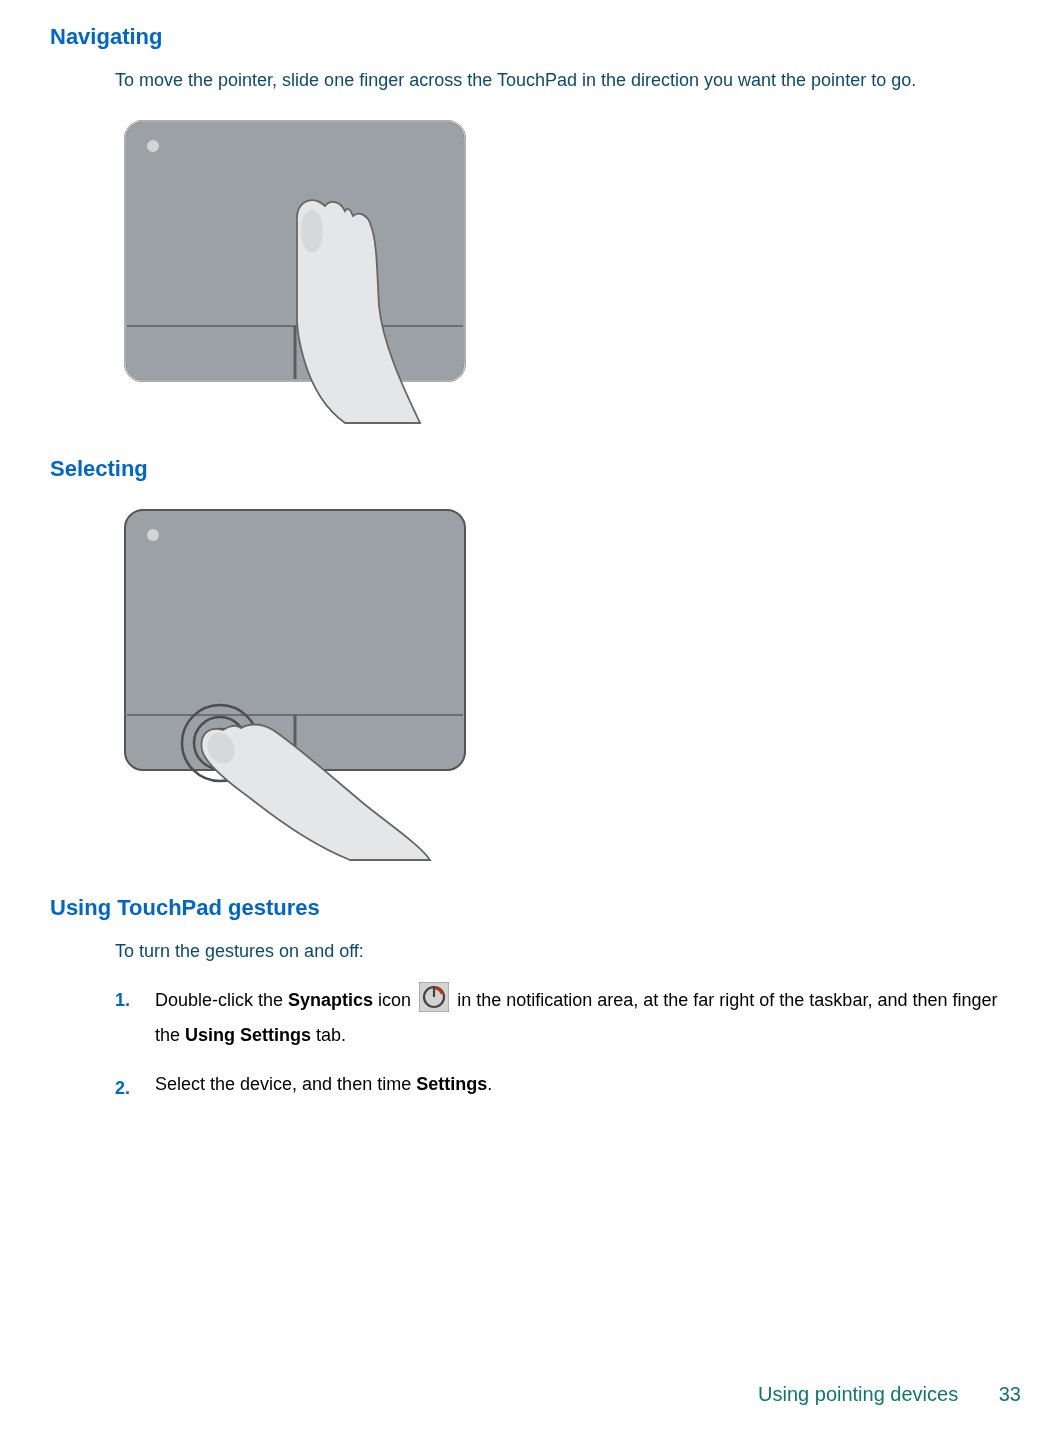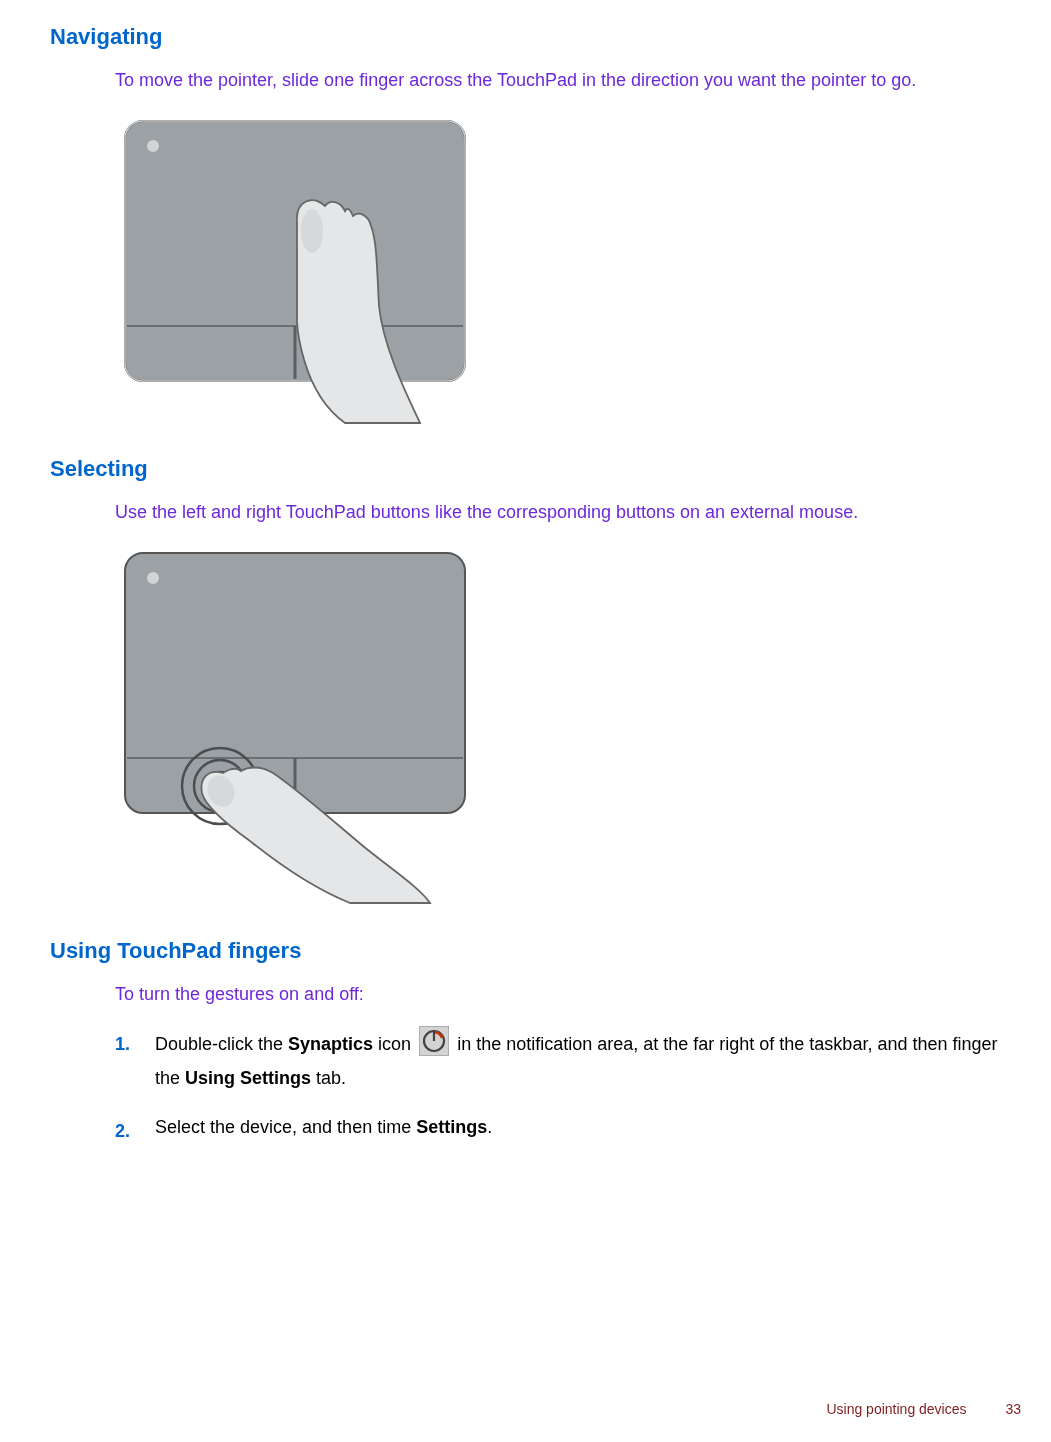--- a/index.html
+++ b/index.html
@@ -29,21 +29,21 @@
       margin-bottom: 18px;
     }
     .heading.first {
       margin-top: 24px;
     }
     .body-text {
       margin-left: 65px;
       margin-bottom: 18px;
       line-height: 1.4;
       font-size: 18px;
-      color: #6d28d9;
+      color: #0c4a6e;
     }
     .illustration {
       margin-left: 65px;
       margin-bottom: 25px;
     }
     
     .touchpad-svg {
       display: block;
     }
     .ordered-list {
@@ -70,24 +70,24 @@
     .inline-icon {
       display: inline-block;
       vertical-align: middle;
       margin: 0 3px;
     }
     .bold {
       font-weight: bold;
     }
     .footer {
       position: absolute;
-      bottom: 25px;
+      bottom: 36px;
       right: 30px;
-      font-size: 14px;
-      color: #7f1d1d;
+      font-size: 20px;
+      color: #0f766e;
     }
     .footer .pagenum {
       display: inline-block;
       margin-left: 35px;
     }
   </style>
 </head>
 <body>
 
 <div class="content">
@@ -117,21 +117,20 @@
                  C 290 280, 268 235, 264 195
                  C 262 160, 262 130, 256 115
                  C 253 103, 243 100, 238 105
                  C 233 93, 230 100, 230 100 Z" fill="#e5e6e7" stroke="#666" stroke-width="1.8"></path>
         <ellipse cx="197" cy="120" rx="11" ry="22" fill="#d6d8da"></ellipse>
       </g>
     </svg>
   </div>
 
   <h2 class="heading">Selecting</h2>
-  <p class="body-text">Use the left and right TouchPad buttons like the corresponding buttons on an external mouse.</p>
 
   <div class="illustration">
     <svg class="touchpad-svg" width="360" height="370" viewBox="0 0 360 370">
 
       <rect x="10" y="10" width="340" height="260" rx="18" ry="18" fill="#9ca1a5" stroke="#555" stroke-width="2"></rect>
 
       <circle cx="38" cy="35" r="6" fill="#d2d4d6"></circle>
 
       <line x1="12" y1="215" x2="348" y2="215" stroke="#6b6f72" stroke-width="2"></line>
       <line x1="180" y1="215" x2="180" y2="268" stroke="#5a5d60" stroke-width="3"></line>
@@ -150,21 +149,21 @@
                  L 315 360
                  C 305 345, 275 325, 248 303
                  C 218 278, 182 246, 158 230
                  C 145 222, 132 224, 126 228
                  C 119 222, 108 230, 108 230 Z" fill="#e5e6e7" stroke="#666" stroke-width="1.8"></path>
         <ellipse cx="106" cy="248" rx="13" ry="16" fill="#d6d8da" transform="rotate(-25 106 248)"></ellipse>
       </g>
     </svg>
   </div>
 
-  <h2 class="heading">Using TouchPad fingers</h2>
+  <h2 class="heading">Using TouchPad gestures</h2>
   <p class="body-text">To turn the gestures on and off:</p>
 
   <ol class="ordered-list">
     <li>
       <span class="num">1.</span>
       <span>Double-click the </span><span class="bold">Synaptics</span><span> icon </span><span class="inline-icon"><svg width="30" height="30" viewBox="0 0 30 30">
           <rect x="0" y="0" width="30" height="30" fill="#d3d3d3" stroke="#888" stroke-width="1"></rect>
           <circle cx="15" cy="15" r="10" fill="none" stroke="#444" stroke-width="2.2"></circle>
           <path d="M 15 6 A 9 9 0 0 1 23 12" fill="none" stroke="#c30" stroke-width="2.5"></path>
           <line x1="15" y1="4" x2="15" y2="15" stroke="#444" stroke-width="2.2"></line>

